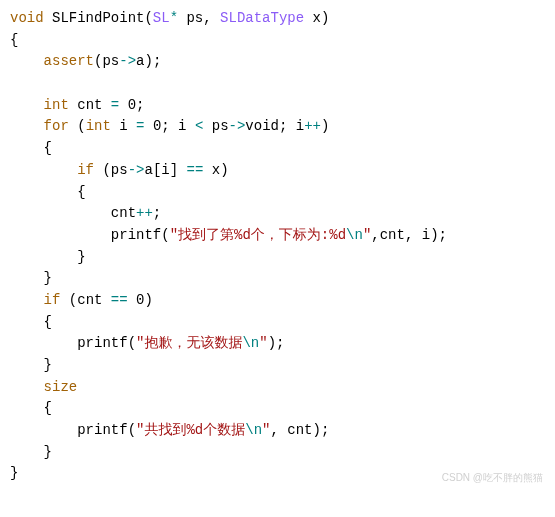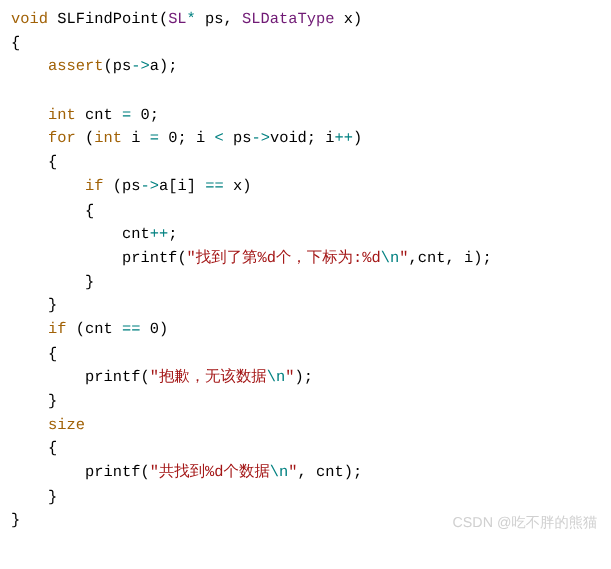--- a/index.html
+++ b/index.html
@@ -13,30 +13,30 @@
     width: 555px;
     box-sizing: border-box;
     position: relative;
   }
   pre {
     margin: 0;
     font-family: inherit;
     white-space: pre;
   }
   .kw { color: #a16207; }
-  .type { color: #701a75; }
+  .type { color: #8b5cf6; }
   .str { color: #a31515; }
   .op { color: #008080; }
   .watermark {
     position: absolute;
     right: 12px;
     bottom: 8px;
     color: #d0d0d0;
     font-family: Arial, 'Microsoft YaHei', sans-serif;
-    font-size: 13px;
+    font-size: 10px;
     pointer-events: none;
   }
 </style>
 </head>
 <body>
 
 <pre><span class="kw">void</span> <span>SLFindPoint</span>(<span class="type">SL</span><span class="op">*</span> <span>ps</span><span>,</span> <span class="type">SLDataType</span> <span>x</span><span>)</span>
 <span>{</span>
     <span class="kw">assert</span><span>(</span><span>ps</span><span class="op">-&gt;</span><span>a</span><span>)</span><span>;</span>
 

